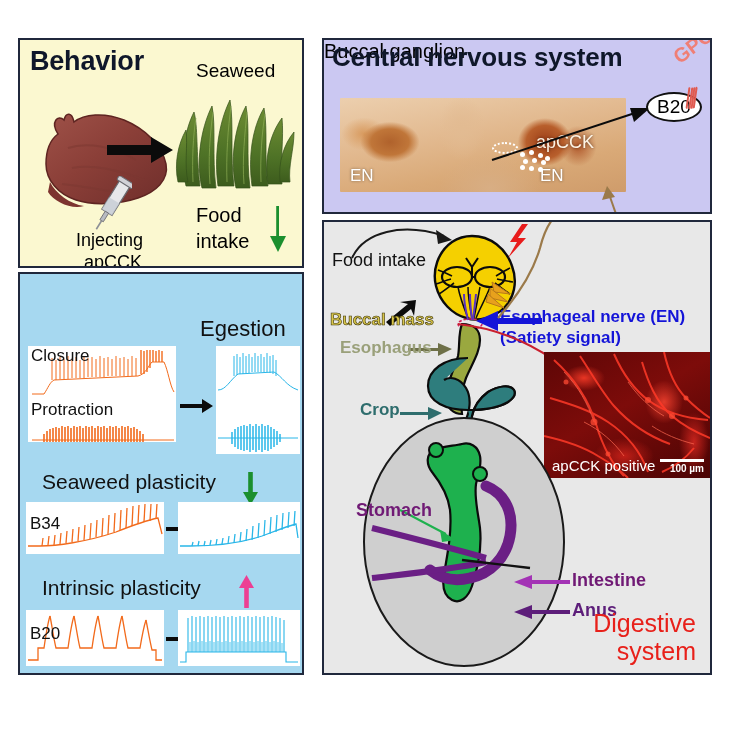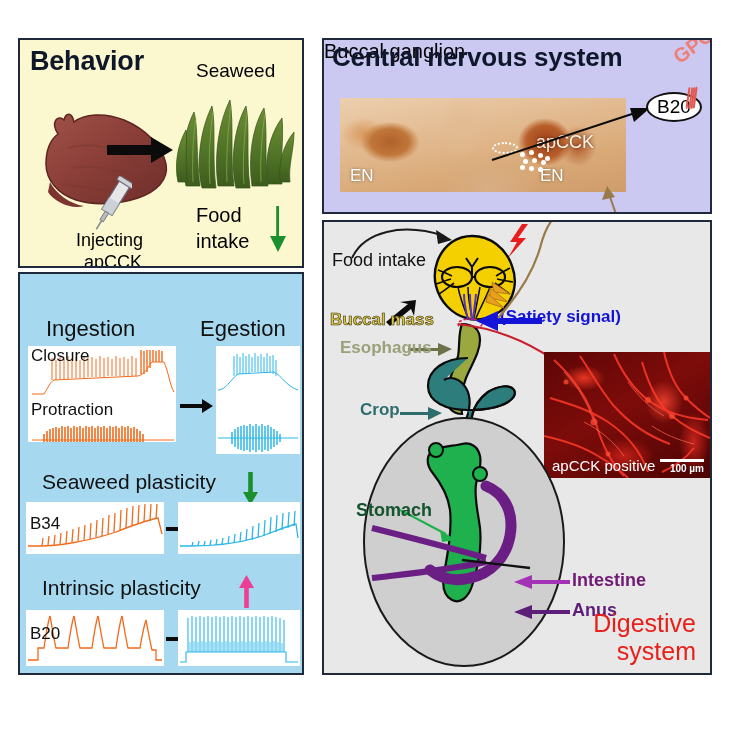--- a/index.html
+++ b/index.html
@@ -131,21 +131,21 @@
     background: #e8e8e8;
   }
   .dig-label { position: absolute; white-space: nowrap; font-size: 17px; }
   #food-intake-label { left: 8px; top: 28px; font-size: 18px; color: #111; }
   #buccal-mass-label {
     left: 6px; top: 88px; font-size: 17px; font-weight: 700;
     color: #d9c64a; -webkit-text-stroke: 0.6px #3a3205;
   }
   #esophagus-label { left: 16px; top: 116px; color: #9aa07a; font-weight: 600; }
   #crop-label { left: 36px; top: 178px; color: #2e6d6d; font-weight: 600; }
-  #stomach-label { left: 32px; top: 278px; color: #14532d; font-weight: 600; font-size: 18px; }
+  #stomach-label { left: 32px; top: 278px; color: #701a75; font-weight: 600; font-size: 18px; }
   #intestine-label { left: 248px; top: 348px; color: #701a75; font-weight: 600; font-size: 18px; }
   #anus-label { left: 248px; top: 378px; color: #5d1e7a; font-weight: 600; font-size: 18px; }
   #en-nerve-label {
     left: 176px; top: 84px; color: #1414d8; font-weight: 600; font-size: 17px;
     line-height: 21px; text-align: left;
   }
   #digestive-sys-label {
     position: absolute; right: 14px; bottom: 8px;
     color: #e8201a; font-size: 25px; text-align: right; line-height: 28px;
   }
@@ -286,21 +286,20 @@
     </svg>
 
     <svg width="30" height="30" style="position:absolute;left:276px;top:146px;">
       <line x1="16" y1="28" x2="9" y2="8" stroke="#9b7a4a" stroke-width="2"></line>
       <path d="M7,0 L2,14 L15,11 Z" fill="#9b7a4a"></path>
     </svg>
   </div>
 
   <div class="panel" id="panel-invitro">
 
-    <div class="sec-head" id="ingestion-head">Ingestion</div>
     <div class="sec-head" id="egestion-head">Egestion</div>
 
     <div class="trace-box" style="left:8px;top:72px;width:148px;height:96px;">
       <div class="trace-label" style="left:3px;top:0px;">Closure</div>
       <div class="trace-label" style="left:3px;top:54px;">Protraction</div>
       <svg width="148" height="108" viewBox="0 0 148 108">
         <g stroke="#f26a1b" stroke-width="1" fill="none">
           <path d="M4,48 L16,48 C20,42 22,36 26,34 L110,30 C118,28 120,20 124,16 L136,16 C140,24 142,40 146,46"></path>
           <g>
             <line x1="24" y1="34" x2="24" y2="12"></line>
@@ -649,20 +648,21 @@
     </svg>
     <svg width="44" height="18" style="position:absolute;left:76px;top:182px;">
       <path d="M0,8 L28,8 L28,3 L42,9 L28,16 L28,11 L0,11 Z" fill="#2e6d6d"></path>
     </svg>
     <div id="crop-label" class="dig-label">Crop</div>
 
     <svg width="70" height="26" style="position:absolute;left:150px;top:86px;">
       <path d="M68,10 L24,10 L24,3 L2,13 L24,23 L24,16 L68,16 Z" fill="#1414d8"></path>
     </svg>
     <div id="en-nerve-label" class="dig-label">
+      <div>Esophageal nerve (EN)</div>
       <div>(Satiety signal)</div>
     </div>
 
     <svg width="130" height="70" style="position:absolute;left:130px;top:88px;">
       <path d="M4,14 C40,18 74,32 100,50" stroke="#c9202e" stroke-width="2.2" fill="none"></path>
       <path d="M112,58 L92,44 L96,60 Z" fill="#c9202e"></path>
     </svg>
 
     <svg width="120" height="110" style="position:absolute;left:156px;top:-8px;">
       <path d="M18,104 C34,86 52,62 60,34 C64,18 70,6 78,0" stroke="#9b7a4a" stroke-width="2.2" fill="none"></path>

